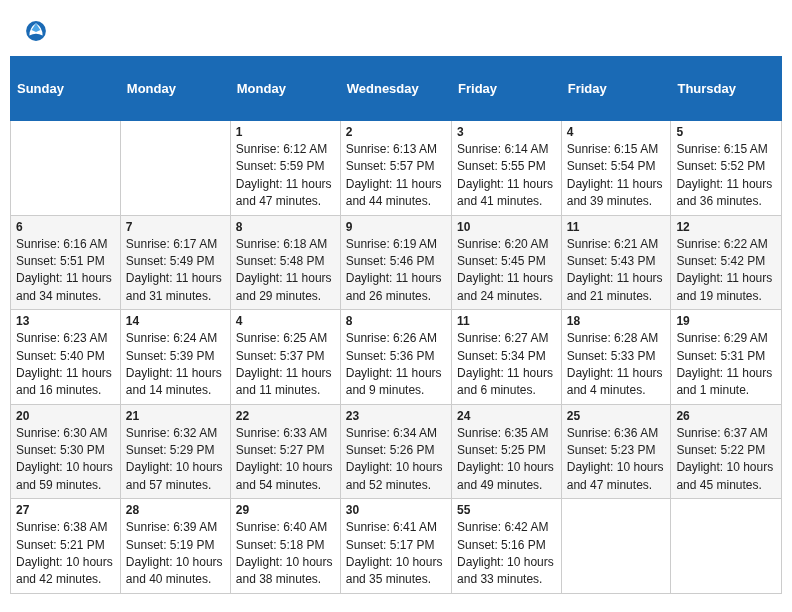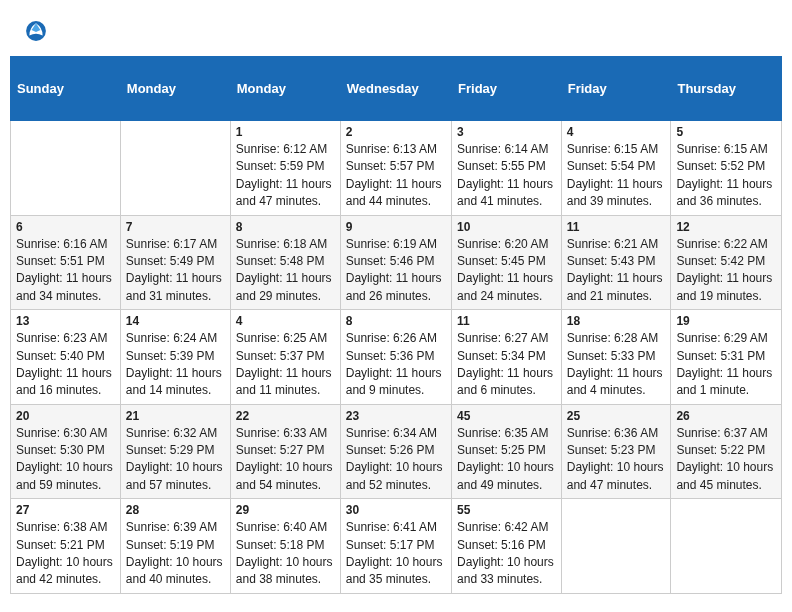--- a/index.html
+++ b/index.html
@@ -214,21 +214,21 @@
         </td>
         <td>
           <span class="day-number">22</span>
           <div class="day-info">Sunrise: 6:33 AM<br>Sunset: 5:27 PM<br>Daylight: 10 hours and 54 minutes.</div>
         </td>
         <td>
           <span class="day-number">23</span>
           <div class="day-info">Sunrise: 6:34 AM<br>Sunset: 5:26 PM<br>Daylight: 10 hours and 52 minutes.</div>
         </td>
         <td>
-          <span class="day-number">45</span>
+          <span class="day-number">24</span>
           <div class="day-info">Sunrise: 6:35 AM<br>Sunset: 5:25 PM<br>Daylight: 10 hours and 49 minutes.</div>
         </td>
         <td>
           <span class="day-number">25</span>
           <div class="day-info">Sunrise: 6:36 AM<br>Sunset: 5:23 PM<br>Daylight: 10 hours and 47 minutes.</div>
         </td>
         <td>
           <span class="day-number">26</span>
           <div class="day-info">Sunrise: 6:37 AM<br>Sunset: 5:22 PM<br>Daylight: 10 hours and 45 minutes.</div>
         </td>

